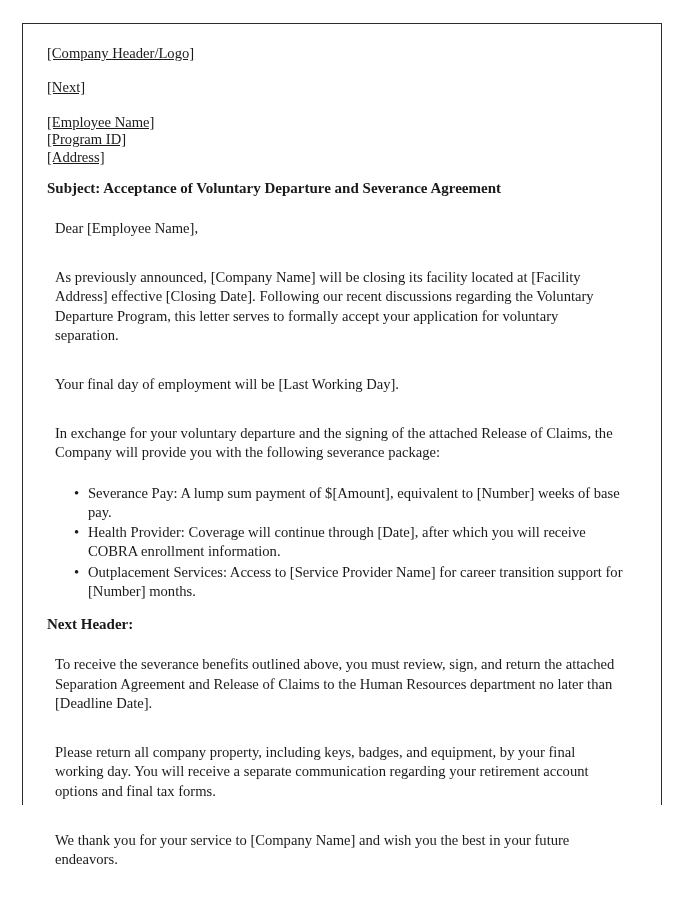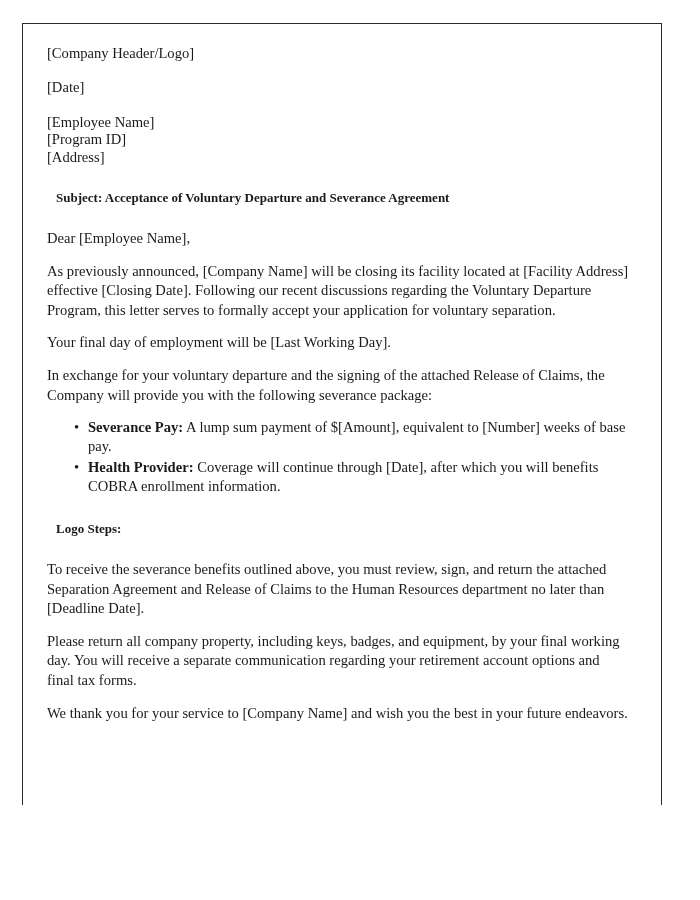--- a/index.html
+++ b/index.html
@@ -33,38 +33,39 @@
     left: 47px;
     top: 45px;
     width: 582px;
     font-size: 14.6px;
     line-height: 17.4px;
     color: #1a1a1a;
   }
 
   .addr-block {
     margin: 0;
+    text-decoration: underline;
   }
   .addr-line {
     display: block;
     line-height: 17.4px;
   }
 
   .gap-lg { height: 17px; }
   .gap-md { height: 13px; }
 
   p.para {
-    margin: 0;
+    margin: 8px;
     line-height: 19.6px;
     text-align: left;
   }
 
   h2.section-heading {
-    margin: 9px;
-    font-size: 13px;
+    margin: 0;
+    font-size: 15px;
     font-weight: bold;
     line-height: 19px;
   }
 
   ul.benefits {
     margin: 0;
     padding: 0 0 0 41px;
     list-style: none;
   }
   ul.benefits > li {
@@ -75,38 +76,38 @@
   }
   ul.benefits > li::before {
     content: "\2022";
     position: absolute;
     left: -14px;
     top: 0;
     font-size: 14.6px;
     line-height: 19.2px;
   }
   .li-label {
-    font-weight: bold;
+    font-weight: normal;
   }
 </style>
 </head>
 <body>
 
 <div id="page-frame"></div>
 
 <div id="letter">
 
   <div class="addr-block">
     <span class="addr-line">[Company Header/Logo]</span>
   </div>
 
   <div class="gap-lg"></div>
 
   <div class="addr-block">
-    <span class="addr-line">[Date]</span>
+    <span class="addr-line">[Next]</span>
   </div>
 
   <div class="gap-lg"></div>
 
   <div class="addr-block">
     <span class="addr-line">[Employee Name]</span>
     <span class="addr-line">[Program ID]</span>
     <span class="addr-line">[Address]</span>
   </div>
 
@@ -127,26 +128,27 @@
   <p class="para">Your final day of employment will be [Last Working Day].</p>
 
   <div class="gap-md"></div>
 
   <p class="para">In exchange for your voluntary departure and the signing of the attached Release of Claims, the Company will provide you with the following severance package:</p>
 
   <div class="gap-md"></div>
 
   <ul class="benefits" id="benefits-list">
       <li><span class="li-label">Severance Pay:</span><span> A lump sum payment of $[Amount], equivalent to [Number] weeks of base pay.</span></li>
-      <li><span class="li-label">Health Provider:</span><span> Coverage will continue through [Date], after which you will benefits COBRA enrollment information.</span></li>
+      <li><span class="li-label">Health Provider:</span><span> Coverage will continue through [Date], after which you will receive COBRA enrollment information.</span></li>
+      <li><span class="li-label">Outplacement Services:</span><span> Access to [Service Provider Name] for career transition support for [Number] months.</span></li>
     </ul>
 
   <div class="gap-md"></div>
 
-  <h2 class="section-heading">Logo Steps:</h2>
+  <h2 class="section-heading">Next Header:</h2>
 
   <div class="gap-md"></div>
 
   <p class="para">To receive the severance benefits outlined above, you must review, sign, and return the attached Separation Agreement and Release of Claims to the Human Resources department no later than [Deadline Date].</p>
 
   <div class="gap-md"></div>
 
   <p class="para">Please return all company property, including keys, badges, and equipment, by your final working day. You will receive a separate communication regarding your retirement account options and final tax forms.</p>
 
   <div class="gap-md"></div>

